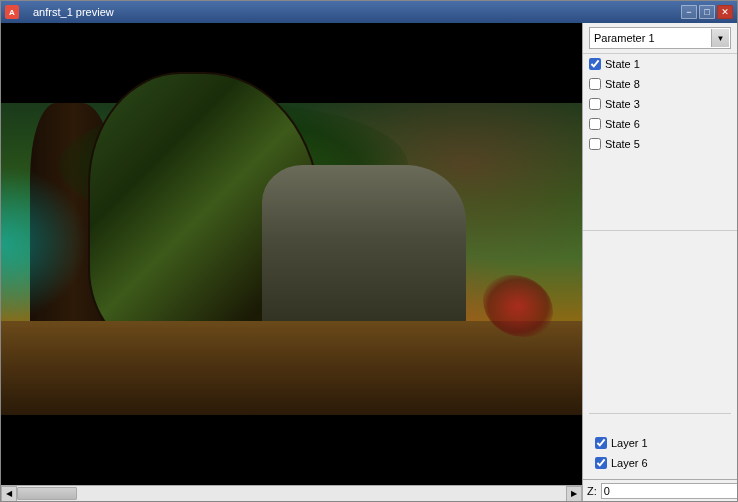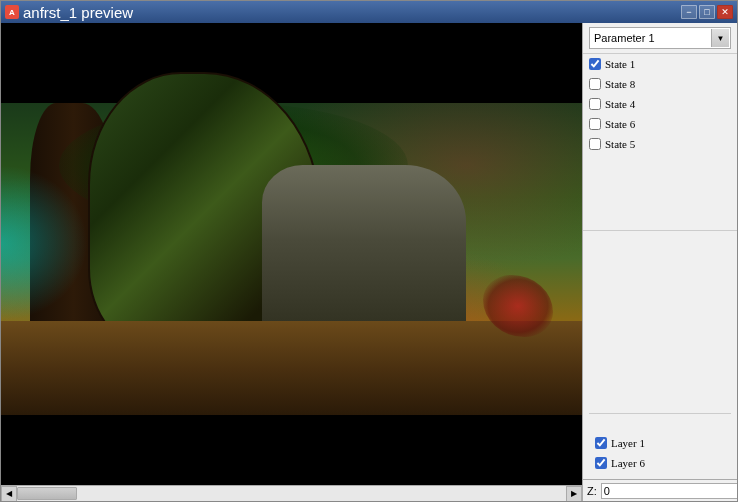--- a/index.html
+++ b/index.html
@@ -46,21 +46,22 @@
       border-radius: 2px;
       display: flex;
       align-items: center;
       justify-content: center;
       font-size: 8px;
       color: white;
       font-weight: bold;
     }
 
     .title-text {
-      font-size: 15px;
+      font-size: 11px;
+      margin-left: 10px;
     }
 
     .title-bar-buttons {
       display: flex;
       gap: 2px;
     }
 
     .title-btn {
       width: 16px;
       height: 14px;
@@ -292,21 +293,20 @@
       width: 12px;
       height: 12px;
       margin: 0;
       cursor: pointer;
       accent-color: #3366cc;
     }
 
     .checkbox-label {
       font-size: 11px;
       color: #000;
-      font-family: Liberation Serif, serif;
     }
 
     .z-bar {
       height: 22px;
       background: #f0f0f0;
       border-top: 1px solid #aaa;
       display: flex;
       align-items: center;
       padding: 0 4px;
       gap: 4px;
@@ -409,21 +409,21 @@
         <div class="checkbox-item">
           <input type="checkbox" checked="" style="">
           <span class="checkbox-label">State 1</span>
         </div>
         <div class="checkbox-item">
           <input type="checkbox" style="">
           <span class="checkbox-label">State 8</span>
         </div>
         <div class="checkbox-item">
           <input type="checkbox" style="">
-          <span class="checkbox-label">State 4</span>
+          <span class="checkbox-label">State 3</span>
         </div>
         <div class="checkbox-item">
           <input type="checkbox" style="">
           <span class="checkbox-label">State 6</span>
         </div>
         <div class="checkbox-item">
           <input type="checkbox" style="">
           <span class="checkbox-label">State 5</span>
         </div>
       </div>

